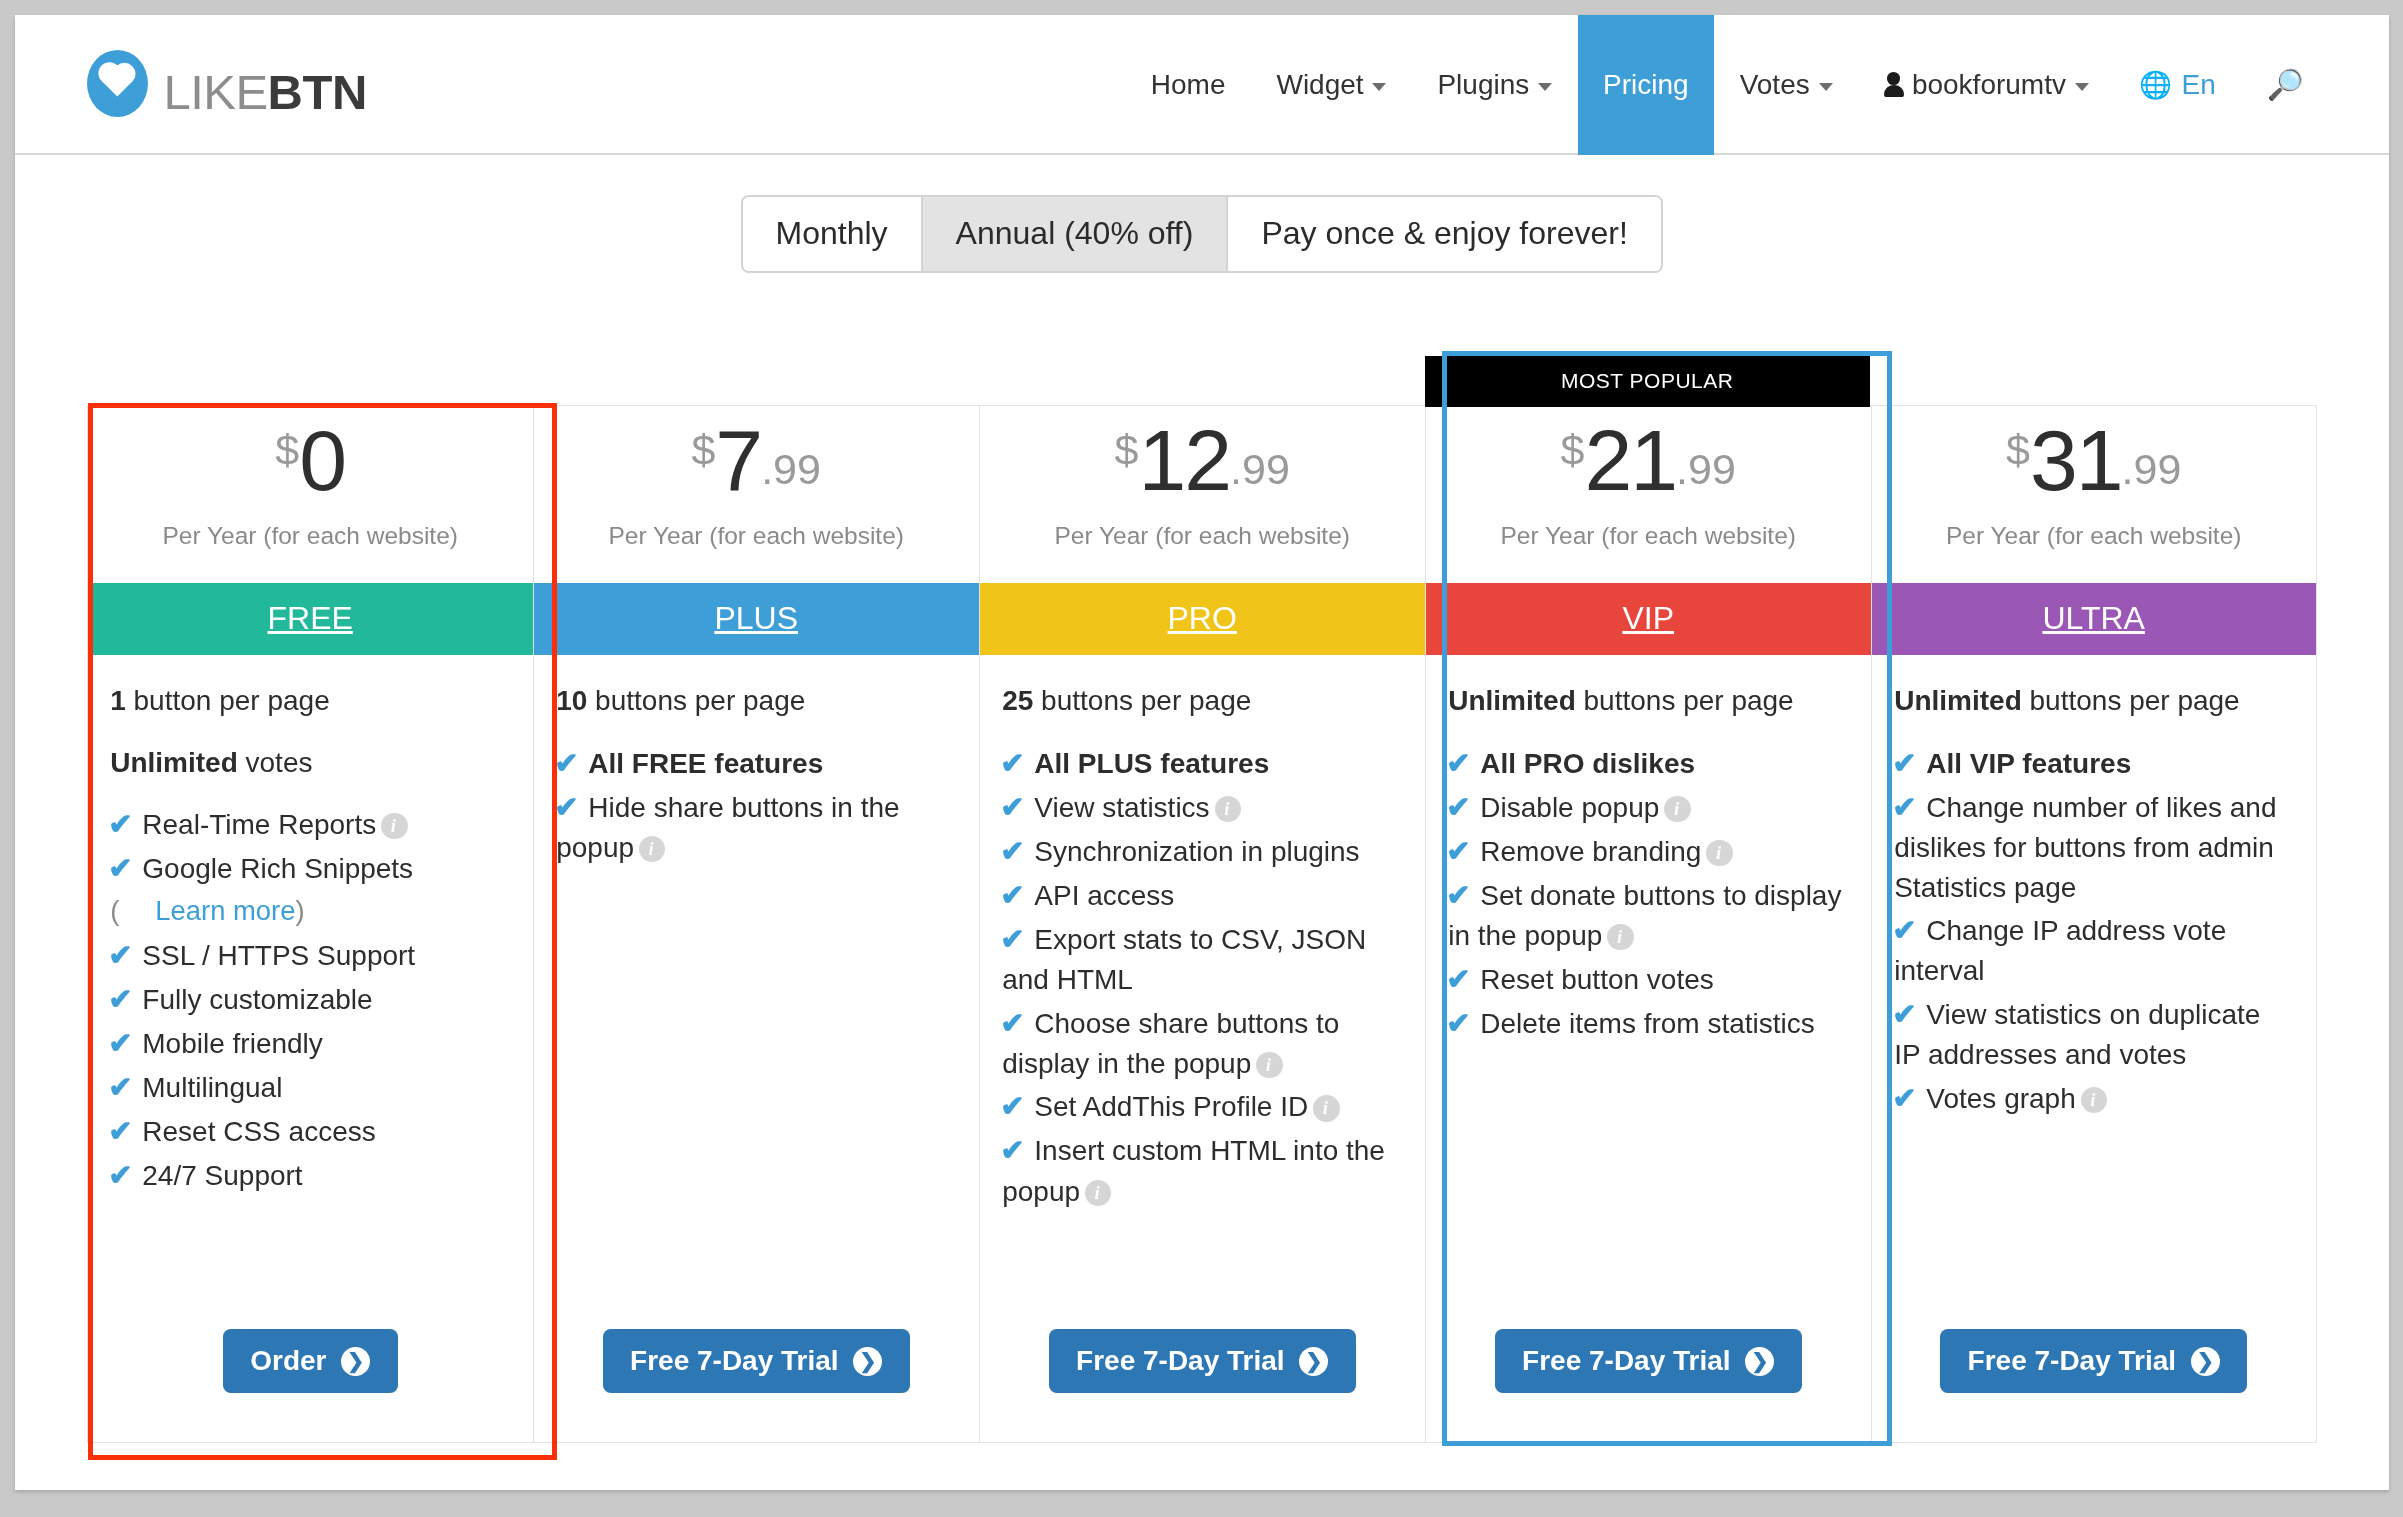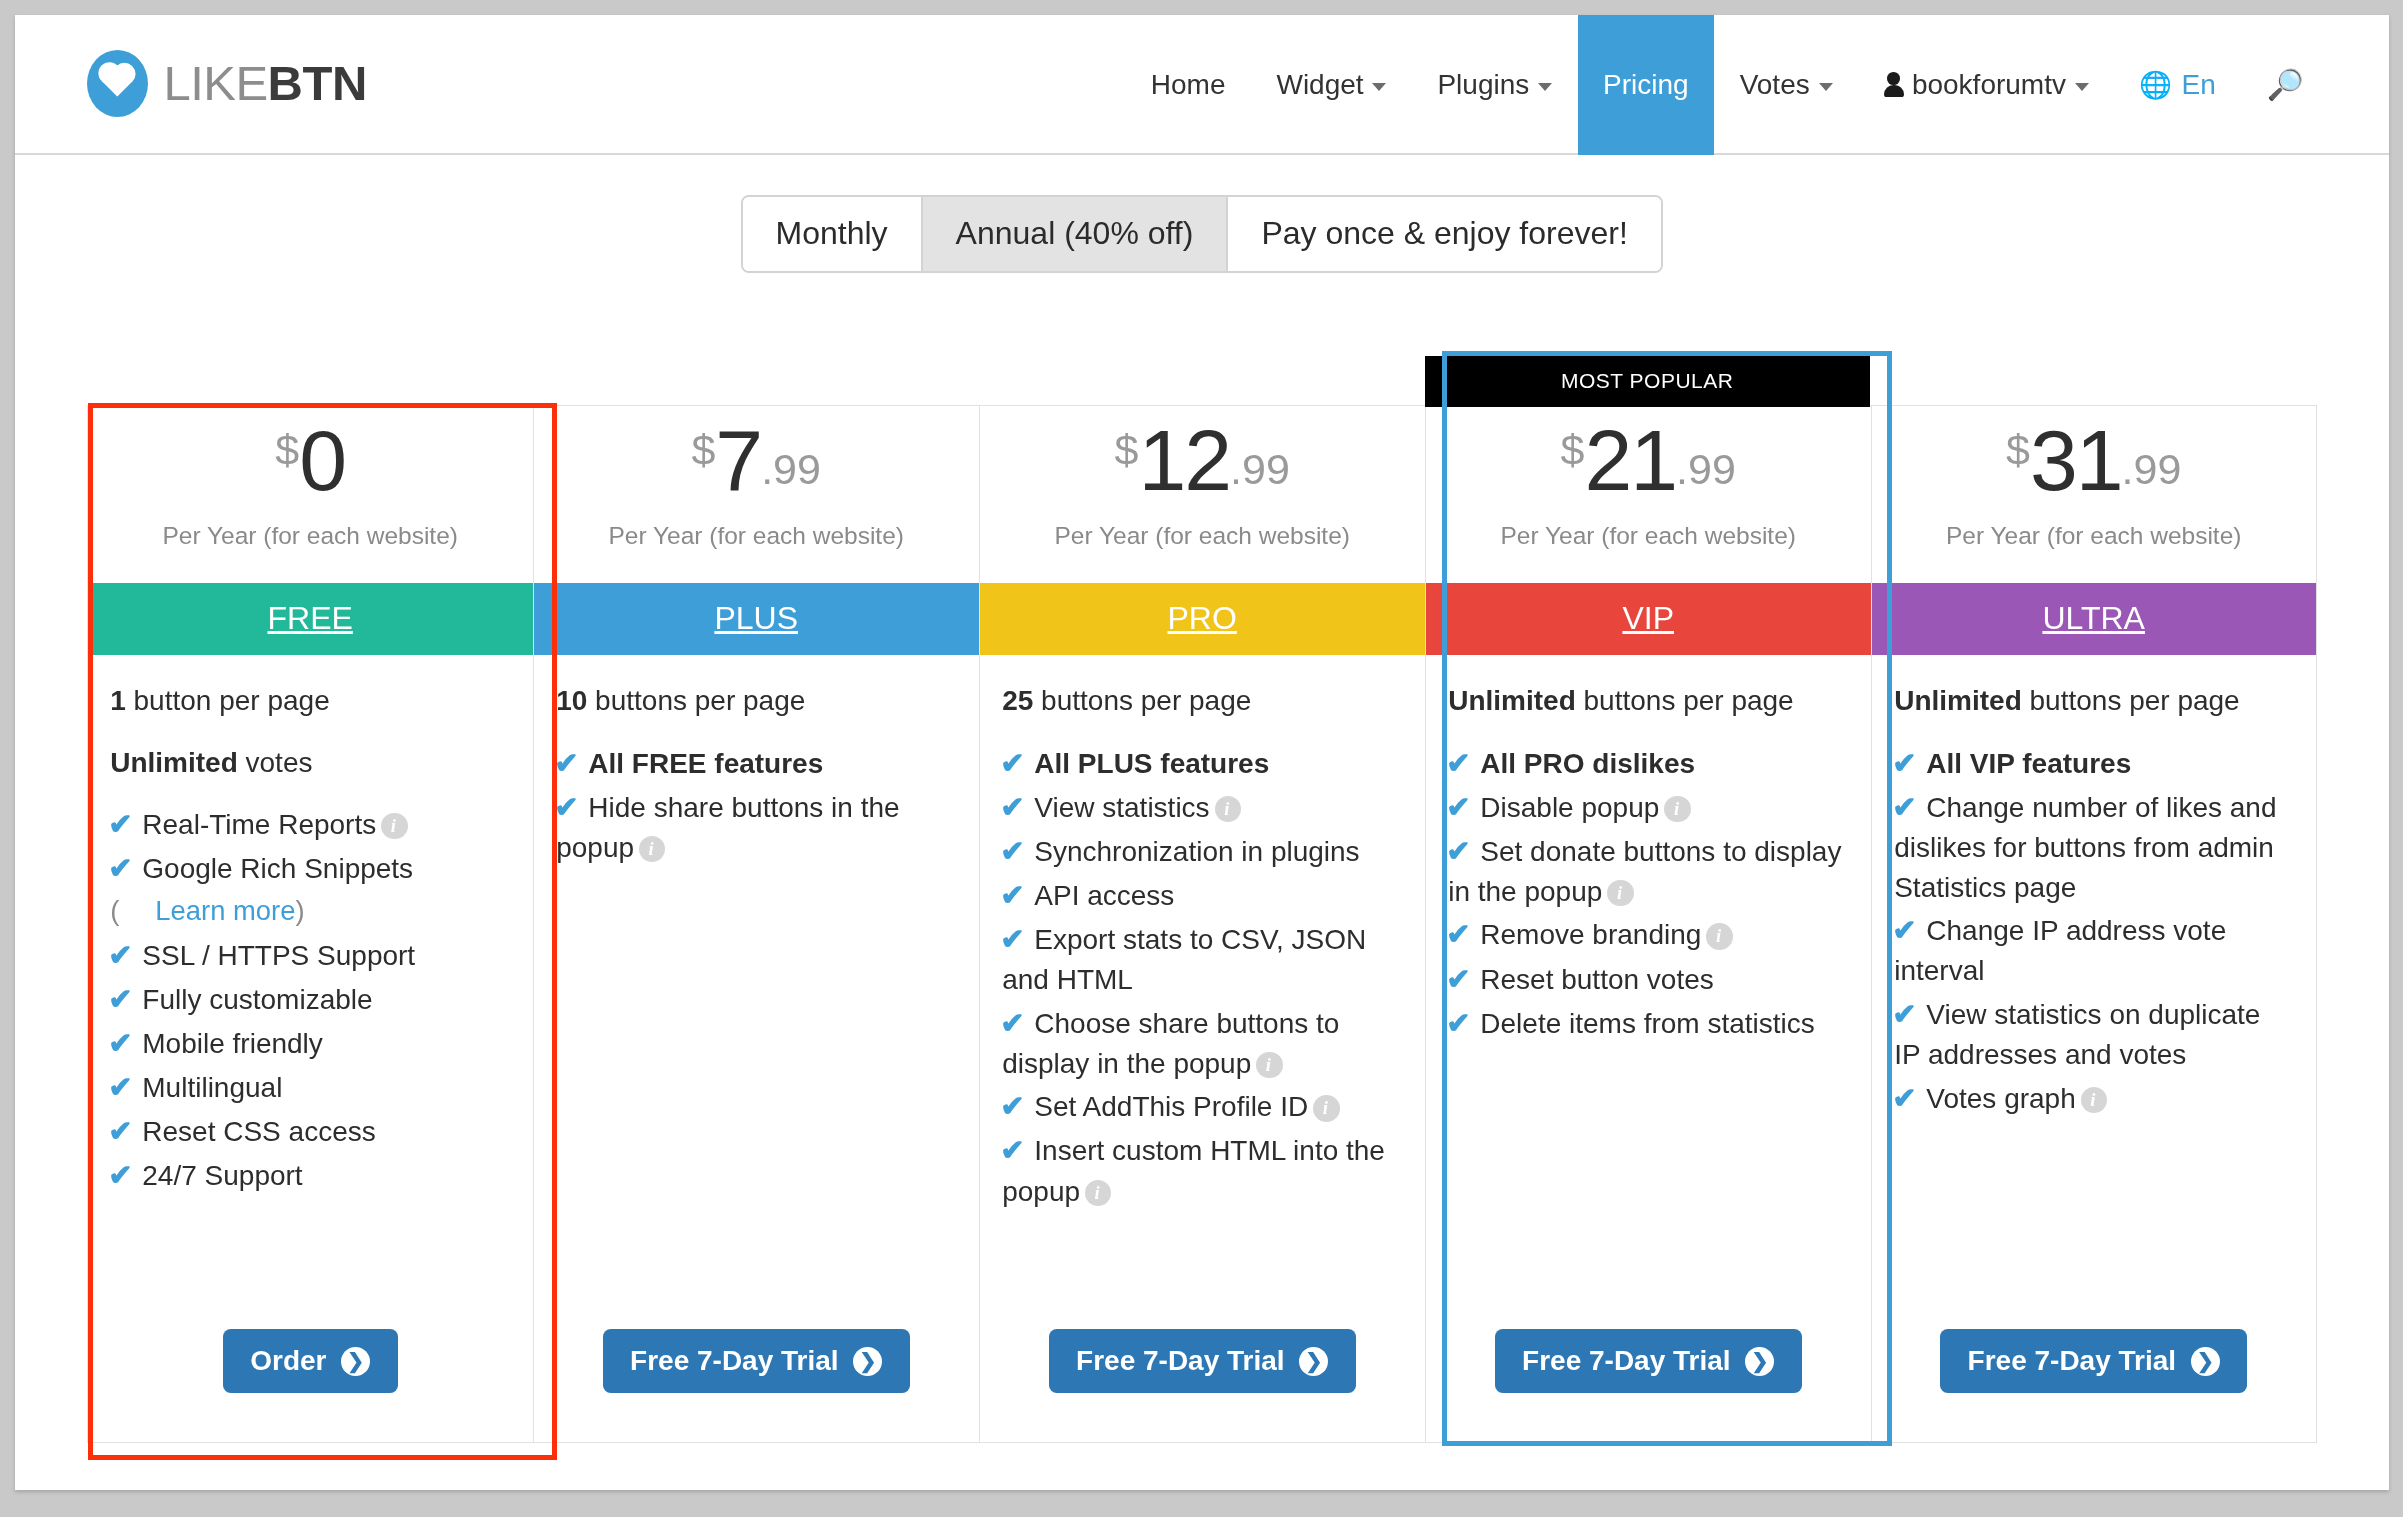--- a/index.html
+++ b/index.html
@@ -18,21 +18,21 @@
 
   
   .navbar {
     position: relative;
     height: 140px;
     background: #ffffff;
     border-bottom: 2px solid #d8d8d8;
   }
   .logo-wrap {
     position: absolute; left: 72px; top: 35px;
-    display: flex; align-items: center; gap: 15.7px;
+    display: flex; align-items: flex-end; gap: 15.7px;
   }
   .logo-mark {
     width: 61px; height: 67px;
     background: #3e9fd8;
     border-radius: 50%;
     position: relative;
   }
   .logo-mark .heart {
     position: absolute; left: 50%; top: 47%;
     transform: translate(-50%,-50%) rotate(-45deg);
@@ -335,22 +335,22 @@
             <span class="amt">21</span>
             <span class="cents">.99</span>
           </div>
           <div class="per">Per Year (for each website)</div>
         </div>
         <div class="plan-head" style="background:#e8453c">VIP</div>
         <div class="plan-body">
           <div class="quota"><b>Unlimited</b> buttons per page</div>
           <div class="feat strong"><span class="ck">✔</span><span>All PRO dislikes</span></div>
           <div class="feat"><span class="ck">✔</span><span>Disable popup</span><span class="info">i</span></div>
+          <div class="feat"><span class="ck">✔</span><span>Remove branding</span><span class="info">i</span></div>
           <div class="feat"><span class="ck">✔</span><span>Set donate buttons to display in the popup</span><span class="info">i</span></div>
-          <div class="feat"><span class="ck">✔</span><span>Remove branding</span><span class="info">i</span></div>
           <div class="feat"><span class="ck">✔</span><span>Reset button votes</span></div>
           <div class="feat"><span class="ck">✔</span><span>Delete items from statistics</span></div>
         </div>
         <div class="plan-cta">
           <button class="btn">
             <span>Free 7-Day Trial</span>
             <span class="chev">❯</span>
           </button>
         </div>
       </div>

